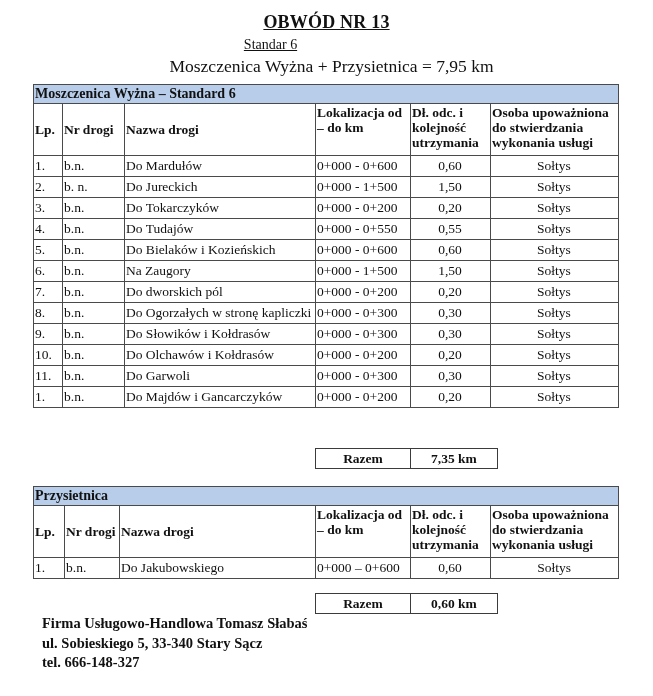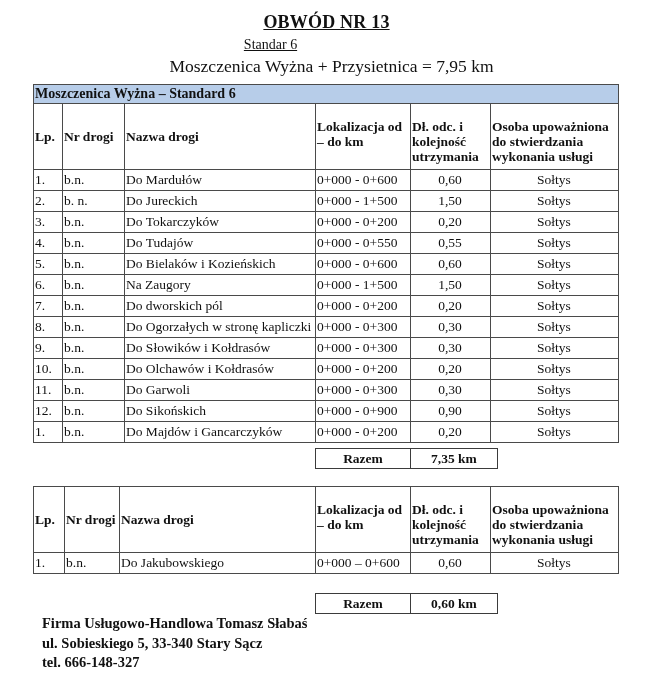--- a/index.html
+++ b/index.html
@@ -28,21 +28,21 @@
       overflow: hidden; white-space: nowrap;
     }
     table.roads th { font-weight: bold; text-align: left; line-height: 15px; white-space: normal; }
     .section-row td {
       background: #b7cde9; font-weight: bold; font-size: 14px; padding-left: 4px;
       border: 1.5px solid #3b3b3b; height: 18px;
     }
     #t1 { top: 84px; width: 585px; }
     #t2 { top: 486px; width: 585px; }
     .hdr-row th { height: 50px; }
-    .hdr-row th.top { vertical-align: top; padding-top: 15px; }
+    .hdr-row th.top { vertical-align: top; padding-top: 1px; }
     #t1 .data-row td { height: 20px; }
     #t2 .data-row td { height: 20px; }
     td.center { text-align: center; }
     table.total {
       position: absolute; left: 315px; border-collapse: collapse; table-layout: fixed;
       font-size: 13.5px; font-weight: bold;
     }
     table.total td { border: 1.5px solid #3b3b3b; text-align: center; height: 19px; padding: 0; margin-top: 28px; }
     #tot1 { top: 448px; }
     #tot2 { top: 593px; }
@@ -164,28 +164,20 @@
       </tr>
       <tr class="data-row">
         <td>11.</td>
         <td>b.n.</td>
         <td>Do Garwoli</td>
         <td>0+000 - 0+300</td>
         <td class="center">0,30</td>
         <td class="center">Sołtys</td>
       </tr>
       <tr class="data-row">
-        <td>12.</td>
-        <td>b.n.</td>
-        <td>Do Sikońskich</td>
-        <td>0+000 - 0+900</td>
-        <td class="center">0,90</td>
-        <td class="center">Sołtys</td>
-      </tr>
-      <tr class="data-row">
         <td>1.</td>
         <td>b.n.</td>
         <td>Do Majdów i Gancarczyków</td>
         <td>0+000 - 0+200</td>
         <td class="center">0,20</td>
         <td class="center">Sołtys</td>
       </tr>
     </tbody>
 </table>
 
@@ -205,20 +197,23 @@
 <table class="roads" id="t2">
   <colgroup>
     <col style="width:31px">
       <col style="width:55px">
       <col style="width:196px">
     <col style="width:95px">
       <col style="width:80px">
       <col style="width:128px">
   </colgroup>
   <tbody>
+    <tr class="section-row">
+      <td colspan="6">Przysietnica</td>
+    </tr>
     <tr class="hdr-row">
       <th>Lp.</th>
       <th>Nr drogi</th>
       <th>Nazwa drogi</th>
       <th class="top">Lokalizacja od – do km</th>
       <th class="top">Dł. odc. i kolejność utrzymania</th>
       <th class="top">Osoba upoważniona do stwierdzania wykonania usługi</th>
     </tr>
   </tbody>
   <tbody id="t2-body">

